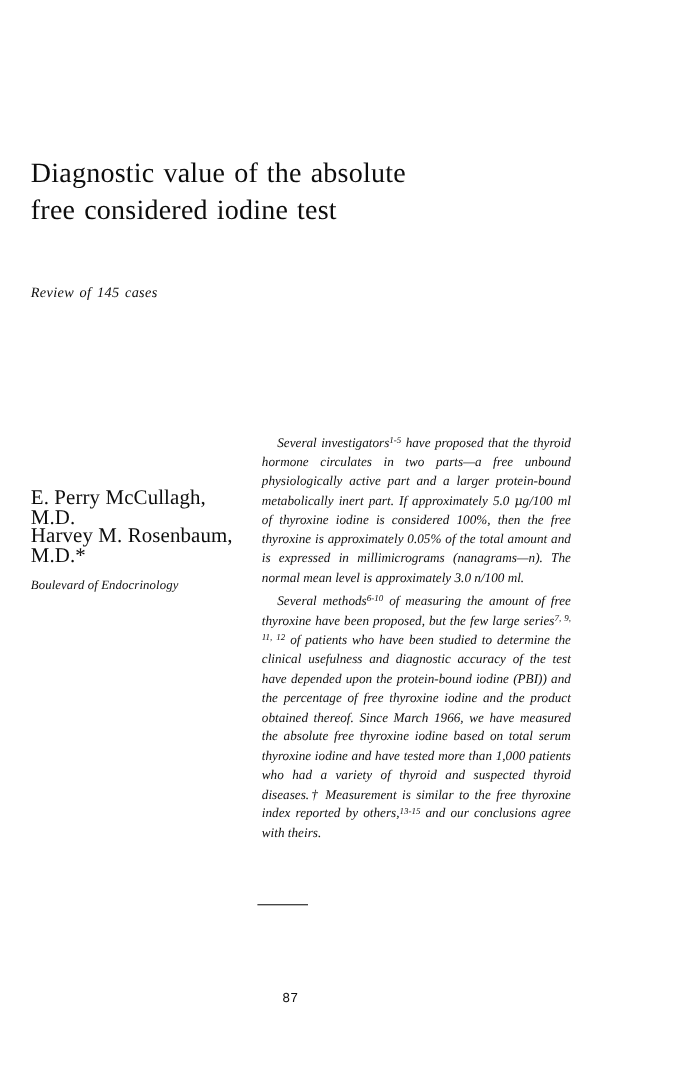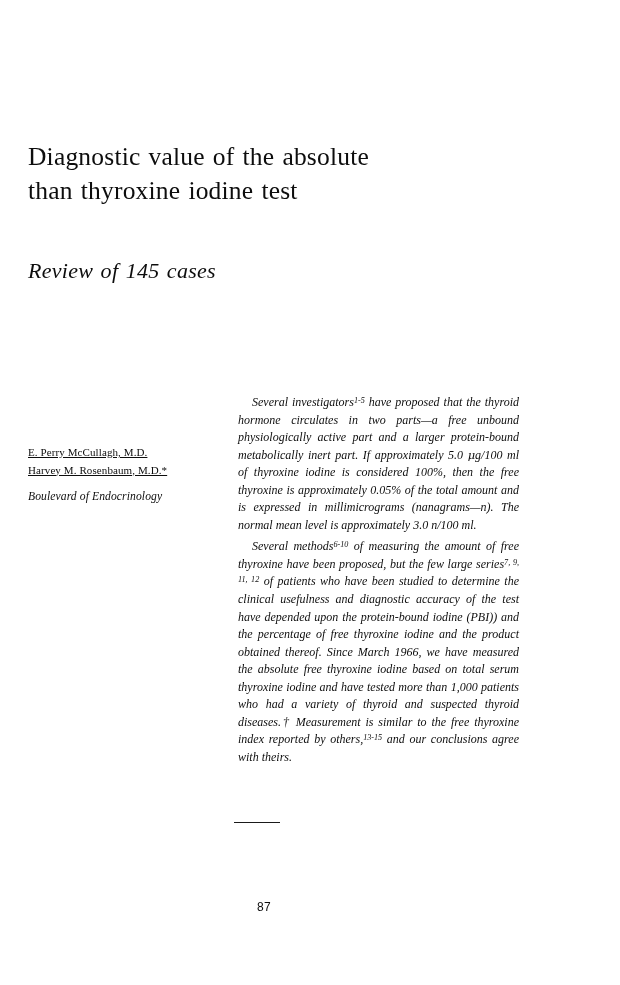--- a/index.html
+++ b/index.html
@@ -35,38 +35,37 @@
     line-height: 34px;
     font-weight: normal;
     letter-spacing: 0.2px;
     margin: 0;
     word-spacing: 1.5px;
   }
   .doc-subtitle {
     position: absolute;
     left: 28px;
     top: 242px;
-    font-size: 22px;
+    font-size: 13px;
     font-style: italic;
     letter-spacing: 0.3px;
     word-spacing: 1.5px;
   }
 
   
   .byline {
     position: absolute;
     left: 28px;
     top: 428px;
     width: 190px;
   }
   .byline-author {
-    font-size: 11px;
+    font-size: 19px;
     line-height: 17.5px;
     letter-spacing: 0.1px;
-    text-decoration: underline;
   }
   .byline-dept {
     margin-top: 11px;
     font-size: 11.6px;
     font-style: italic;
     letter-spacing: 0.1px;
   }
 
   
   .column {
@@ -138,21 +137,21 @@
   }
 </style>
 </head>
 <body>
 
 <div class="page">
 
   <div class="title-block">
     <h1 class="doc-title">
       <span>Diagnostic value of the absolute</span><br>
-      <span>than thyroxine iodine test</span>
+      <span>free considered iodine test</span>
     </h1>
   </div>
 
   <div class="doc-subtitle">Review of 145 cases</div>
 
   <div class="byline">
     <div class="byline-author">E. Perry McCullagh, M.D.</div>
     <div class="byline-author">Harvey M. Rosenbaum, M.D.*</div>
     <div class="byline-dept">Boulevard of Endocrinology</div>
   </div>

